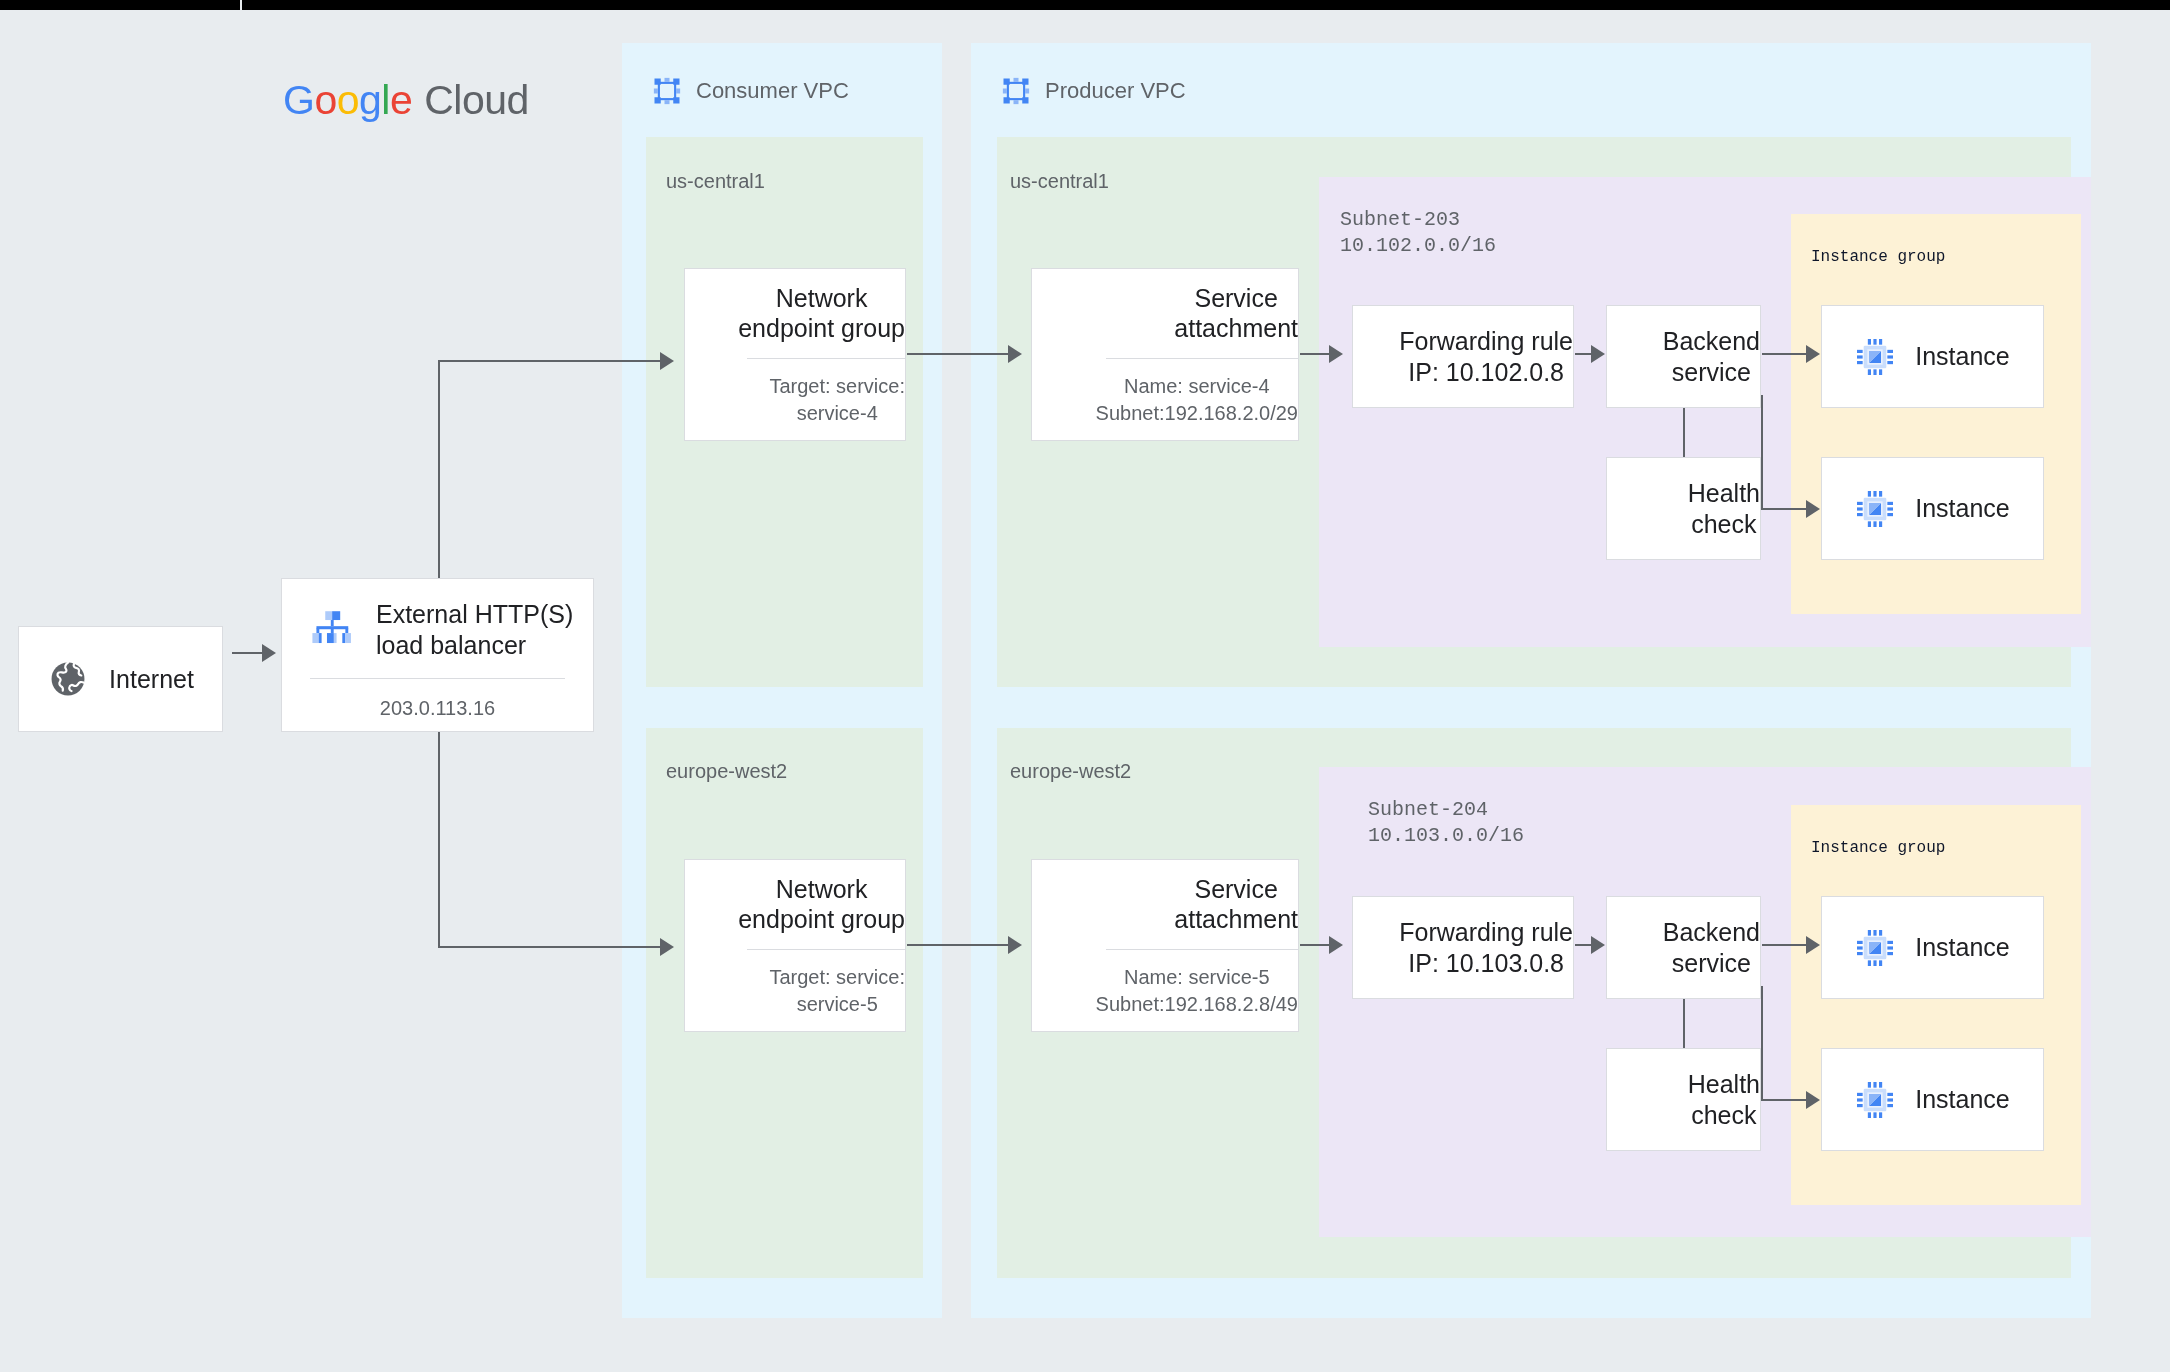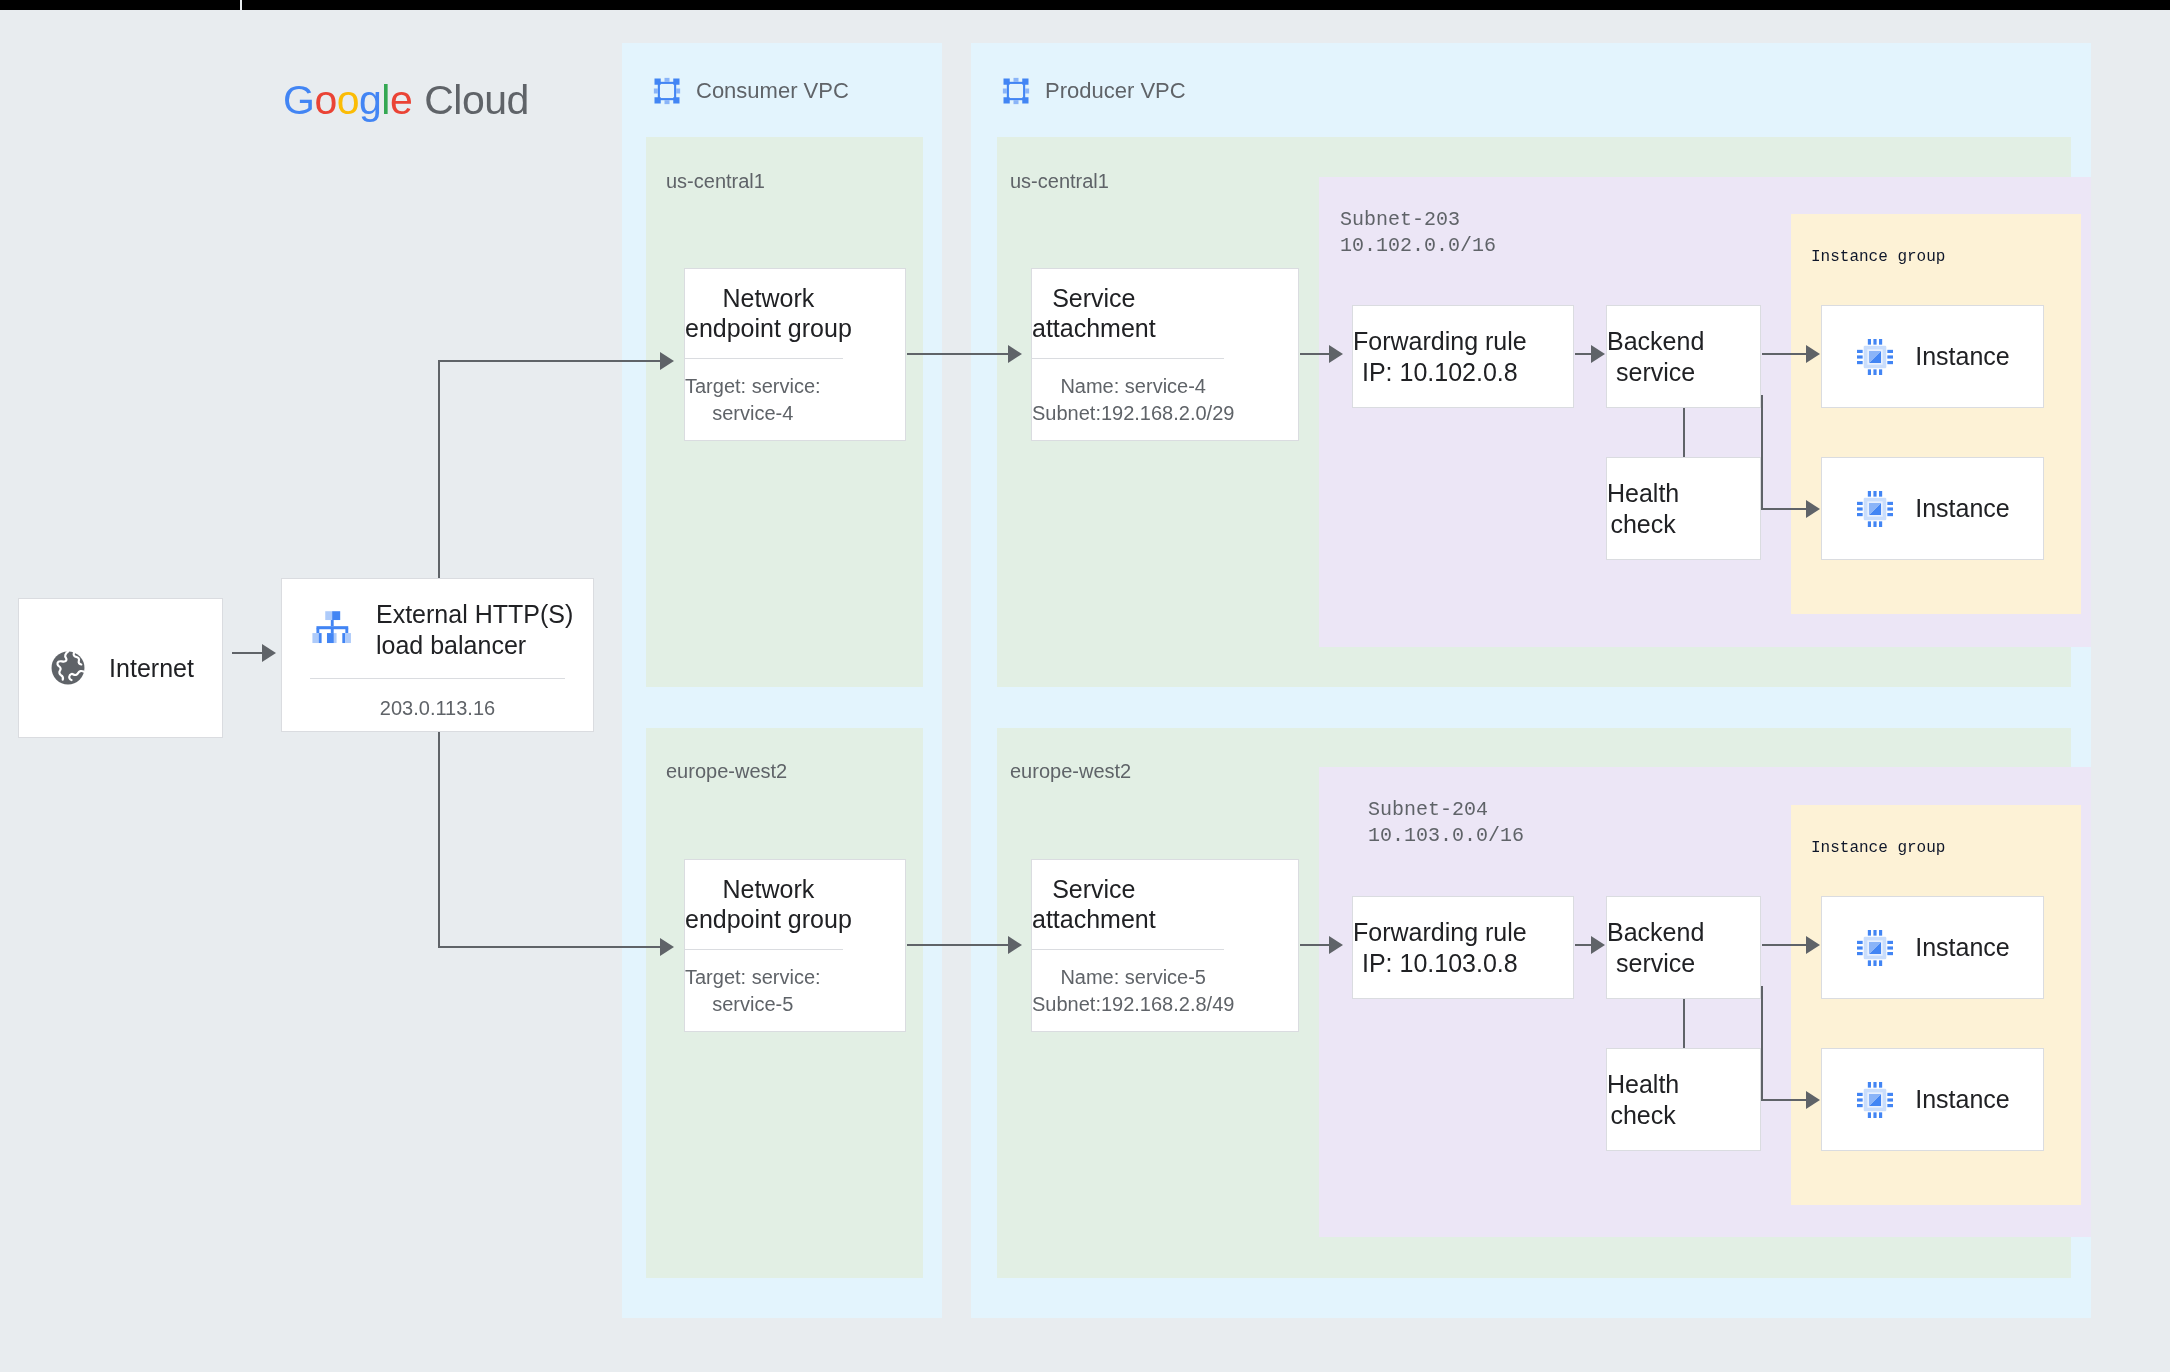--- a/index.html
+++ b/index.html
@@ -31,21 +31,21 @@
 
   .subnet { position:absolute; background:#ece6f6; }
   .subnet-label { position:absolute; font-size:20px; color:#5f6368; line-height:1.28; white-space:pre-line;font-family:Liberation Mono, monospace; }
 
   .igroup { position:absolute; background:#fdf2d6; }
   .igroup-label { position:absolute; font-size:16px; color:#0f172a; white-space:nowrap;font-family:Liberation Mono, monospace; }
 
   
   .card {
     position:absolute; background:#fff; border:1px solid #dadce0;
-    display:flex; flex-direction:column; align-items:flex-start; justify-content:center;
+    display:flex; flex-direction:column; align-items:flex-end; justify-content:center;
   }
   .card-title { font-size:25px; color:#202124; text-align:center; line-height:1.22; white-space:pre-line; }
   .card-rule { width:72%; height:1px; background:#dadce0; margin:14px 0 14px 0; }
   .card-sub { font-size:20px; color:#5f6368; text-align:center; line-height:1.35; white-space:pre-line; }
 
   .card-iconrow { display:flex; align-items:center; justify-content:center; gap:20px; width:100%; padding:0 18px; }
   .card-iconrow .lbl { font-size:25px; color:#202124; line-height:1.22; white-space:pre-line; }
 
   .card-plain { justify-content:center; }
 
@@ -288,21 +288,21 @@
       <span class="lbl">Instance</span>
     </div>
   </div>
 
   <div class="ln ln-v" style="left:438px; top:360px; height:588px;"></div>
   <div class="ln ln-h" style="left:438px; top:360px; width:224px;"></div>
   <div class="arw" style="left:660px; top:352px;"></div>
   <div class="ln ln-h" style="left:438px; top:946px; width:224px;"></div>
   <div class="arw" style="left:660px; top:938px;"></div>
 
-  <div class="card" style="left:18px; top:598px; width:205px; height:140px;">
+  <div class="card" style="left:18px; top:626px; width:205px; height:106px;">
     <div class="card-iconrow">
       <svg class="ico" width="42" height="42" viewBox="0 0 24 24">
         <circle cx="12" cy="12" r="9.4" fill="#5f6368"></circle>
         <path d="M12 2.6c-1.6 1.2-2 2.6-1.2 3.6.7 1 .2 1.9-.9 2.1-1.1.2-2.3-.6-3.3.1-1 .7-.7 2.1.3 2.7 1 .6 1.1 1.6.5 2.4-.6.8-.4 2 .6 2.6.9.5 1.3 1.6 1 2.6" fill="none" stroke="#ffffff" stroke-width="1.25" stroke-linecap="round"></path>
         <path d="M15.4 3.4c-.5 1.1.1 2 1.2 2.2 1.2.2 2 1.2 1.6 2.3-.4 1.1.3 1.9 1.4 2.1" fill="none" stroke="#ffffff" stroke-width="1.25" stroke-linecap="round"></path>
         <path d="M20.9 14c-1.3-.6-2.6-.2-3.1.9-.5 1.1-1.8 1.4-2.7.8-.9-.6-2-.2-2.3.9-.3 1 .2 2 1.2 2.3" fill="none" stroke="#ffffff" stroke-width="1.25" stroke-linecap="round"></path>
       </svg>
       <span class="lbl">Internet</span>
     </div>
   </div>

